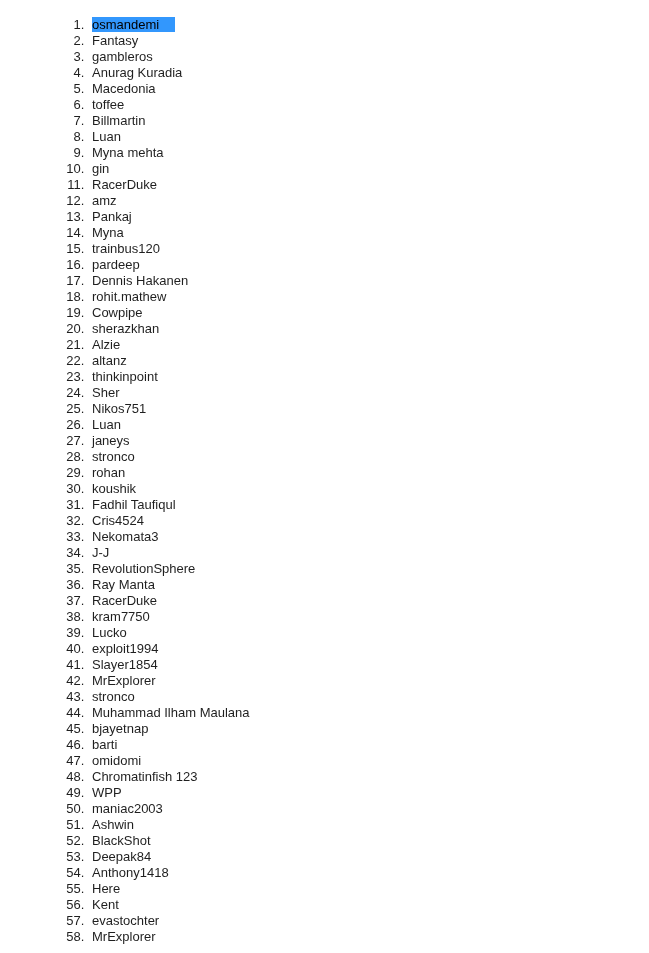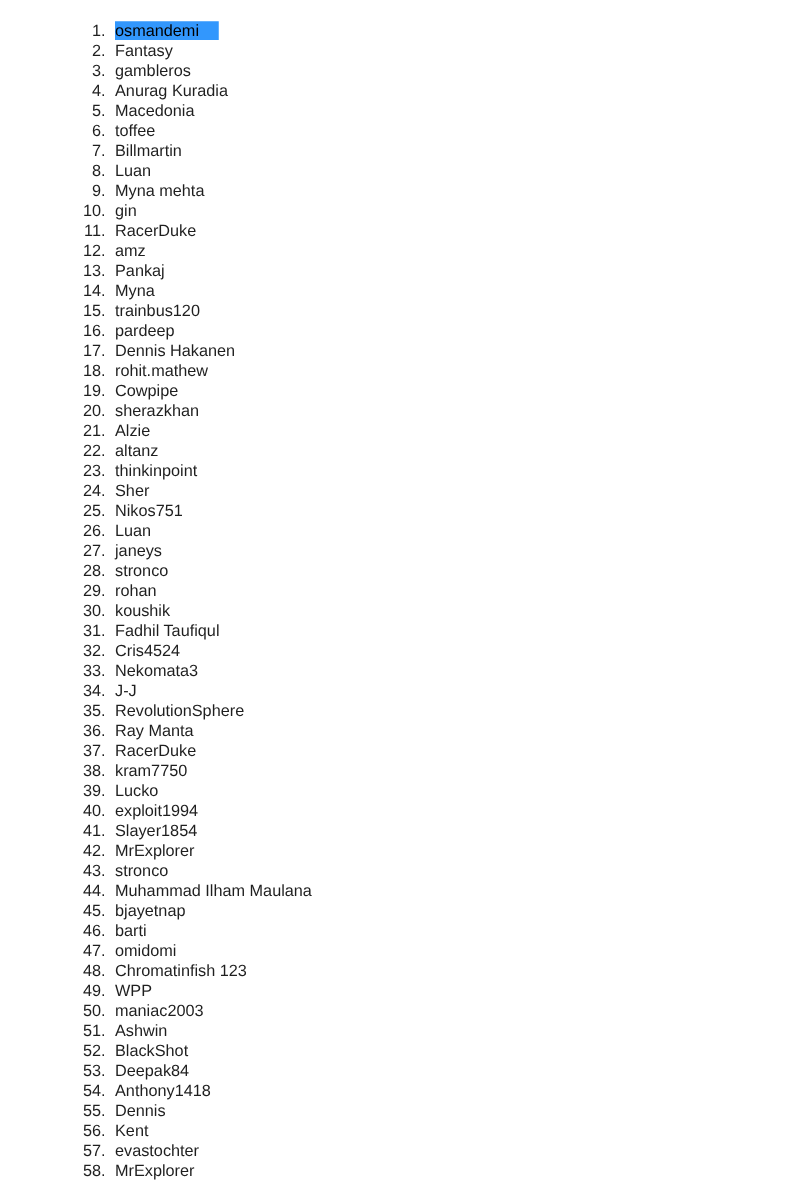--- a/index.html
+++ b/index.html
@@ -92,18 +92,18 @@
       <li><span>bjayetnap</span></li>
       <li><span>barti</span></li>
       <li><span>omidomi</span></li>
       <li><span>Chromatinfish 123</span></li>
       <li><span>WPP</span></li>
       <li><span>maniac2003</span></li>
       <li><span>Ashwin</span></li>
       <li><span>BlackShot</span></li>
       <li><span>Deepak84</span></li>
       <li><span>Anthony1418</span></li>
-      <li><span>Dennis</span></li>
+      <li><span>Here</span></li>
       <li><span>Kent</span></li>
       <li><span>evastochter</span></li>
       <li><span>MrExplorer</span></li>
     </ol>
 </div>
 
 </body></html>

